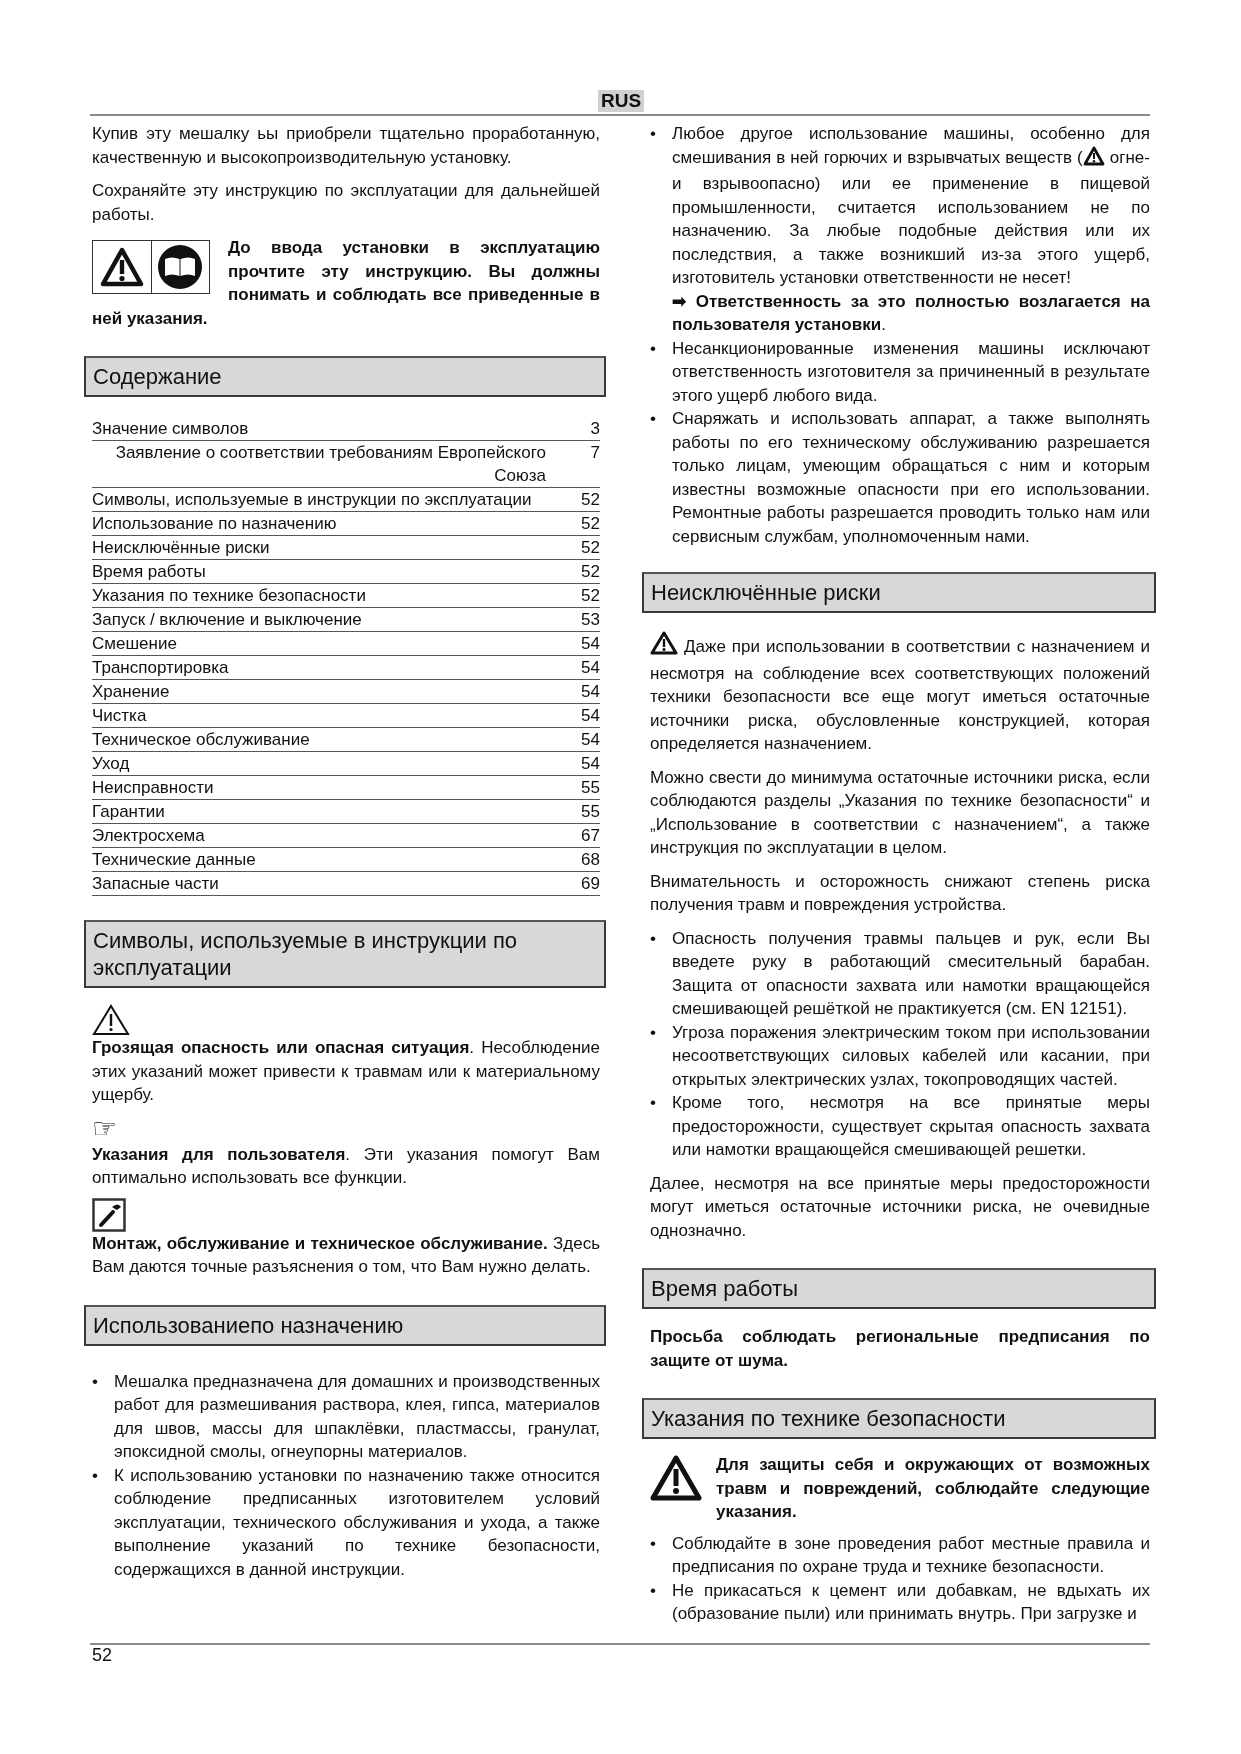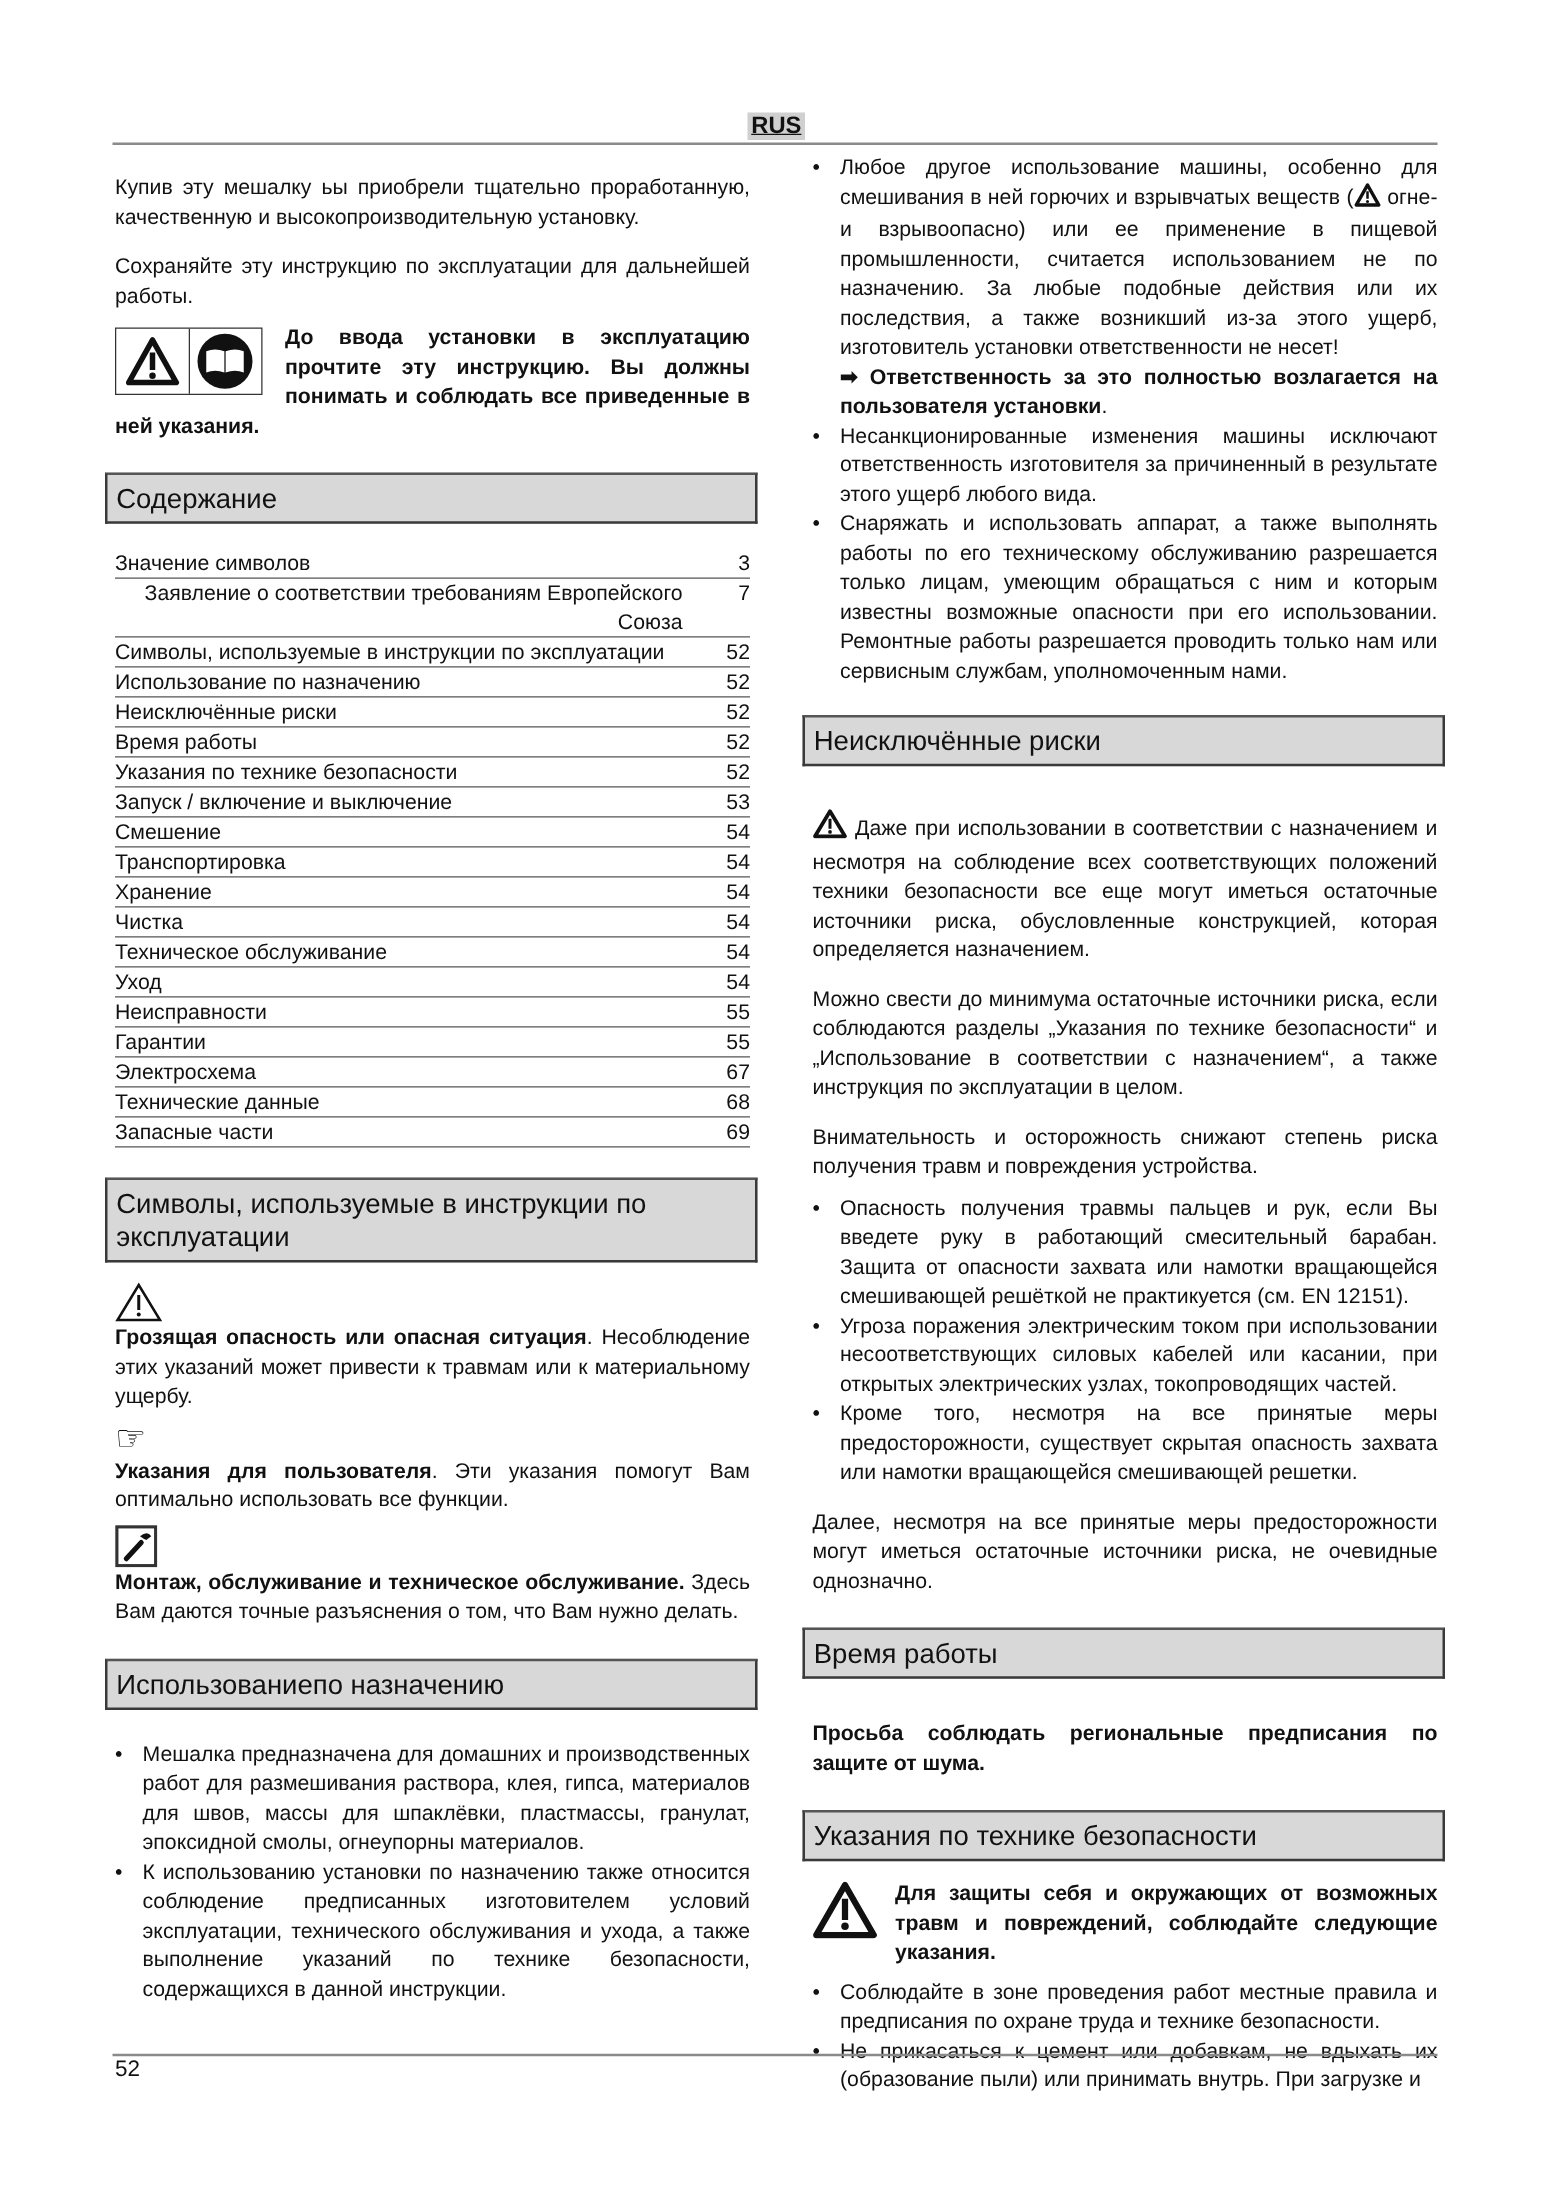--- a/index.html
+++ b/index.html
@@ -1,24 +1,24 @@
 <!DOCTYPE html>
 <html><head>
 <meta charset="utf-8">
 <style>
   html, body { margin: 0; padding: 0; background: #ffffff; }
   body { width: 1241px; height: 1754px; position: relative; font-family: "Liberation Sans", sans-serif; color: #111; overflow: hidden; }
-  .lang-badge { position: absolute; left: 598px; top: 90px; background: #d0d0d0; font-weight: bold; font-size: 19px; padding: 0 3px; line-height: 22px; color: #111; text-decoration: underline; }
+  .lang-badge { position: absolute; left: 598px; top: 90px; background: #d0d0d0; font-weight: bold; font-size: 19px; padding: 0 3px; line-height: 22px; color: #111; }
   .top-rule { position: absolute; left: 90px; top: 114px; width: 1060px; height: 2px; background: #8a8a8a; }
   .bottom-rule { position: absolute; left: 90px; top: 1643px; width: 1060px; height: 2px; background: #8a8a8a; }
   .page-num { position: absolute; left: 92px; top: 1645px; font-size: 18px; }
   .col { position: absolute; top: 122px; width: 508px; font-size: 17px; line-height: 23.5px; }
   .col-left { left: 92px; }
   .col-right { left: 650px; width: 500px; }
-  p { margin: 16px 0 10px 0; text-align: justify; }
+  p { margin: 0 0 10px 0; text-align: justify; }
   .bold { font-weight: bold; }
   .sec-head { background: #d8d8d8; border: 2px solid #3a3a3a; border-top-color:#555; font-weight: normal; font-size: 22px; line-height: 27px; padding: 5px 7px 5px 7px; margin-left: -8px; margin-right: -6px; }
   .notice { overflow: hidden; }
   .icon-box { float: left; width: 116px; height: 52px; border: 1.5px solid #333; display: flex; margin: 4px 18px 2px 0; }
   .icon-box > span { flex: 1; display: flex; align-items: center; justify-content: center; }
   .icon-box > span:first-child { border-right: 1.5px solid #333; }
   .toc { margin-top: 20px; }
   .toc-row { display: flex; justify-content: space-between; border-bottom: 1.5px solid #555; line-height: 23px; padding-top: 0; }
   .toc-row .t { padding-right: 30px; text-align: right; }
   .toc-row .n { min-width: 24px; text-align: right; }

